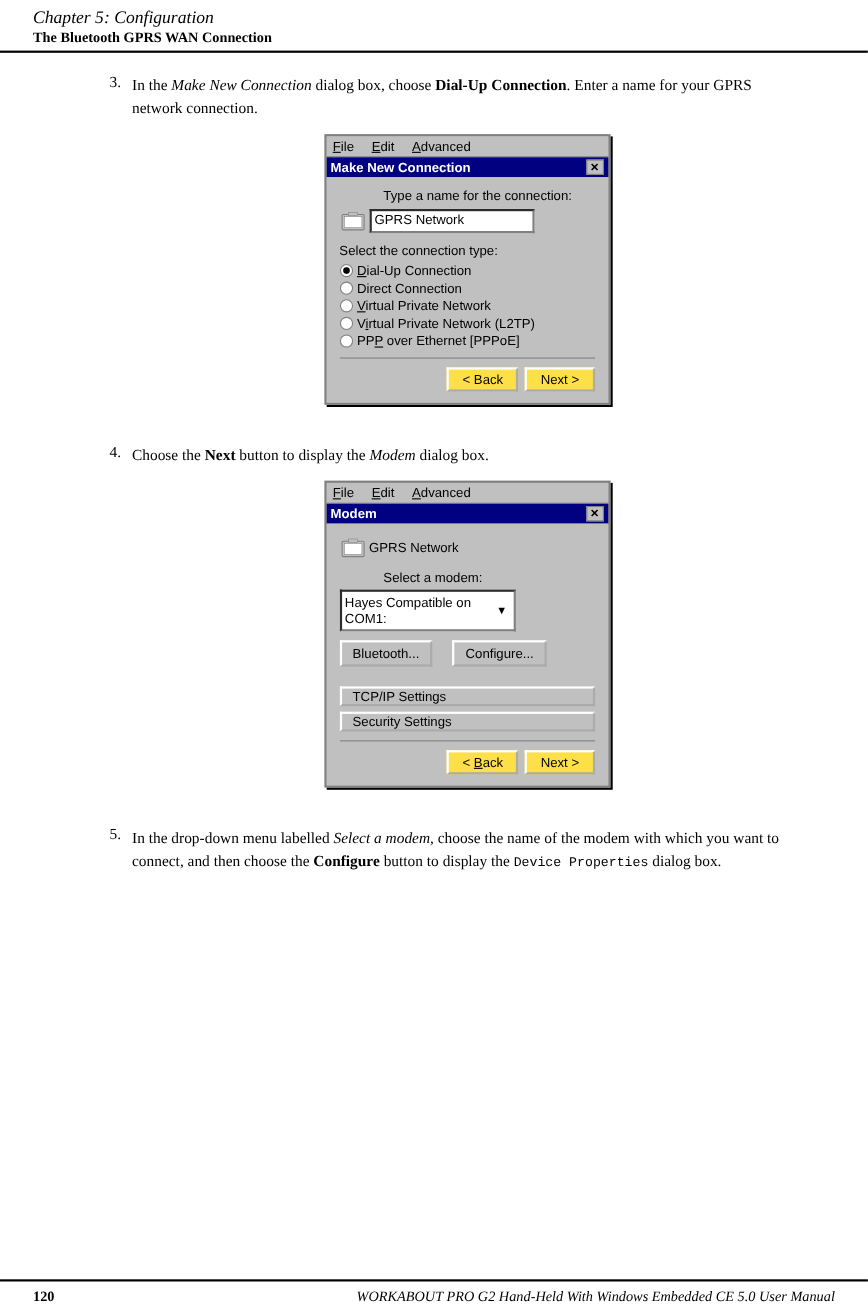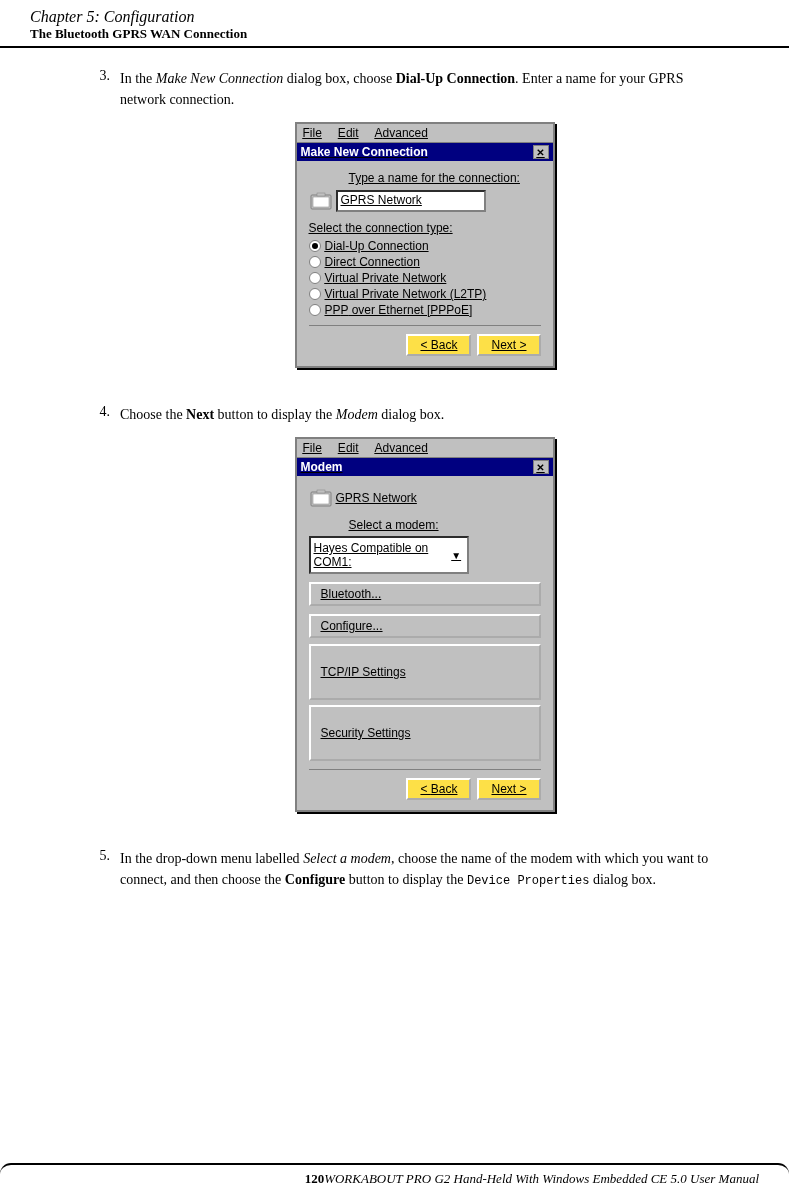--- a/index.html
+++ b/index.html
@@ -53,21 +53,20 @@
     }
     .step-text em { font-style: italic; }
     .step-text strong { font-weight: bold; }
     .step-text .code-font { font-family: Liberation Mono, monospace; font-size: 12px; }
 
     
     .dialog-container {
       display: flex;
       justify-content: center;
       margin-bottom: 12px;
-      text-decoration: underline;
     }
 
     .dialog-outer {
       background: #c0c0c0;
       border: 2px solid #808080;
       box-shadow: 2px 2px 0 #000;
       min-width: 260px;
     }
 
     
@@ -232,57 +231,55 @@
       height: 100%;
       display: flex;
       align-items: center;
       justify-content: center;
       font-size: 10px;
     }
 
     
     .modem-btn-row {
       display: flex;
-      gap: 8px;
-      margin-bottom: 6px;
-      flex-direction: column;
+      gap: 18px;
+      margin-bottom: 18px;
     }
     .modem-btn {
       background: #c0c0c0;
       border: 2px outset #fff;
       font-size: 12px;
       font-family: Arial, sans-serif;
       padding: 3px 10px;
       cursor: pointer;
     }
     .modem-btn-full {
       width: 100%;
       margin-bottom: 5px;
       background: #c0c0c0;
       border: 2px outset #fff;
       font-size: 12px;
       font-family: Arial, sans-serif;
-      padding: 19px 10px;
+      padding: 0 10px;
       cursor: pointer;
       text-align: left;
     }
 
     
     .page-footer {
       border-top: 2px solid #000;
       padding: 6px 30px;
       display: flex;
-      justify-content: flex-end;
+      justify-content: space-between;
       font-size: 13px;
       margin-top: auto;
       position: absolute;
       bottom: 0;
       left: 0;
       right: 0;
-      border-radius: 11px;
     }
     .footer-left { font-weight: bold; }
     .footer-right { font-style: italic; }
   </style>
 </head>
 <body>
 
 <div class="page-header">
   <div class="chapter-line">Chapter  5:  Configuration</div>
   <div class="section-line">The Bluetooth GPRS WAN Connection</div>

